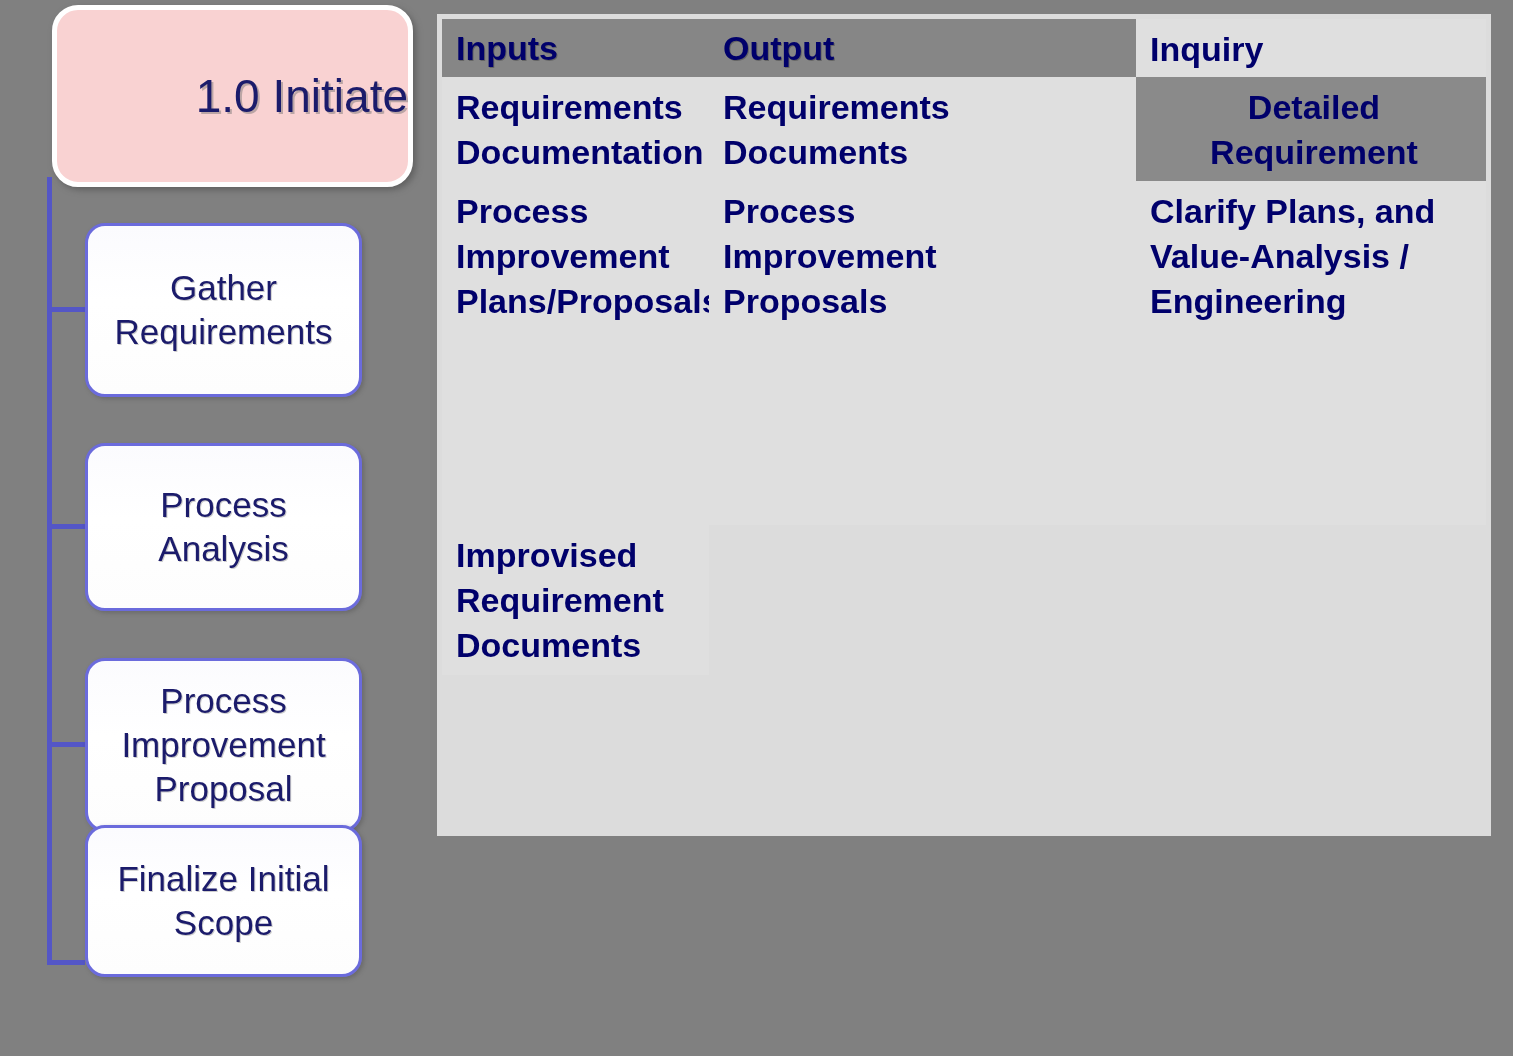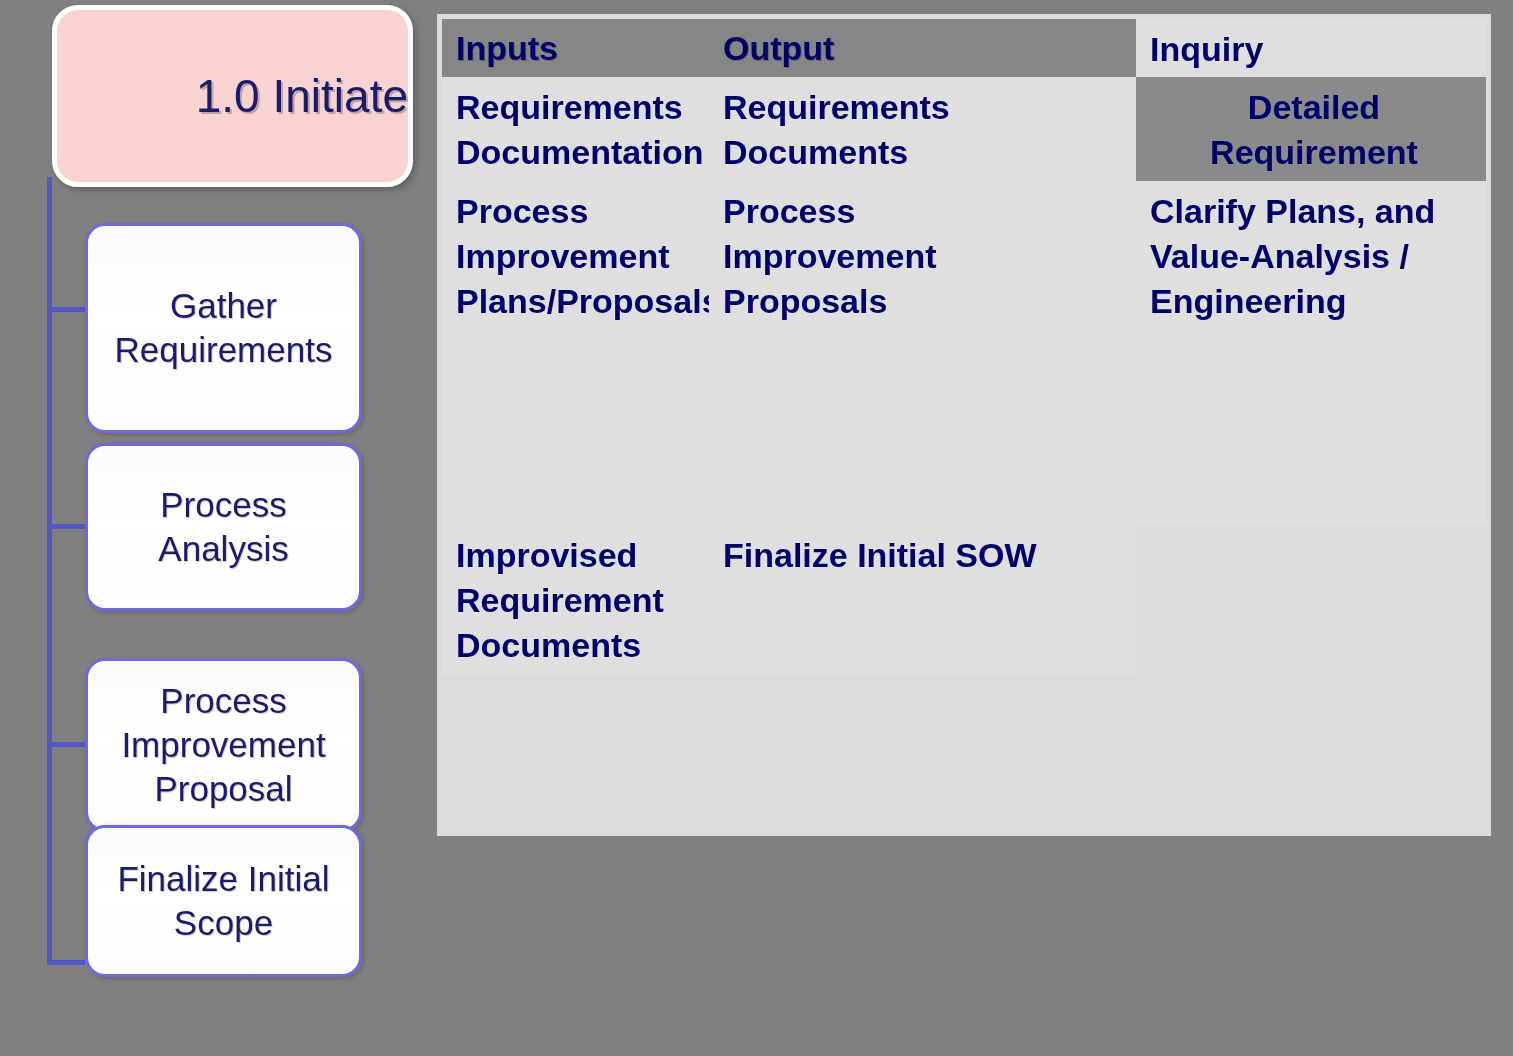--- a/index.html
+++ b/index.html
@@ -80,21 +80,21 @@
   <div class="root-box">
     <span class="lbl">1.0 Initiate</span>
   </div>
 
   <div class="trunk"></div>
   <div class="stub" style="top:307px"></div>
   <div class="stub" style="top:524px"></div>
   <div class="stub" style="top:742px"></div>
   <div class="stub" style="top:960px"></div>
 
-  <div class="child-box" style="top:223px;height:210px">
+  <div class="child-box" style="top:223px;height:174px">
     <span class="lbl">Gather
 Requirements</span>
   </div>
   <div class="child-box" style="top:443px;height:168px">
     <span class="lbl">Process
 Analysis</span>
   </div>
   <div class="child-box" style="top:658px;height:174px">
     <span class="lbl">Process
 Improvement
@@ -129,16 +129,15 @@
     <div class="cell">Process
 Improvement
 Proposals</div>
     <div class="cell">Clarify Plans, and
 Value-Analysis /
 Engineering</div>
 
     <div class="cell">Improvised
 Requirement
 Documents</div>
-    <div class="cell">Finalize Initial SOW</div>
   </div>
 
 </div>
 
 </body></html>

